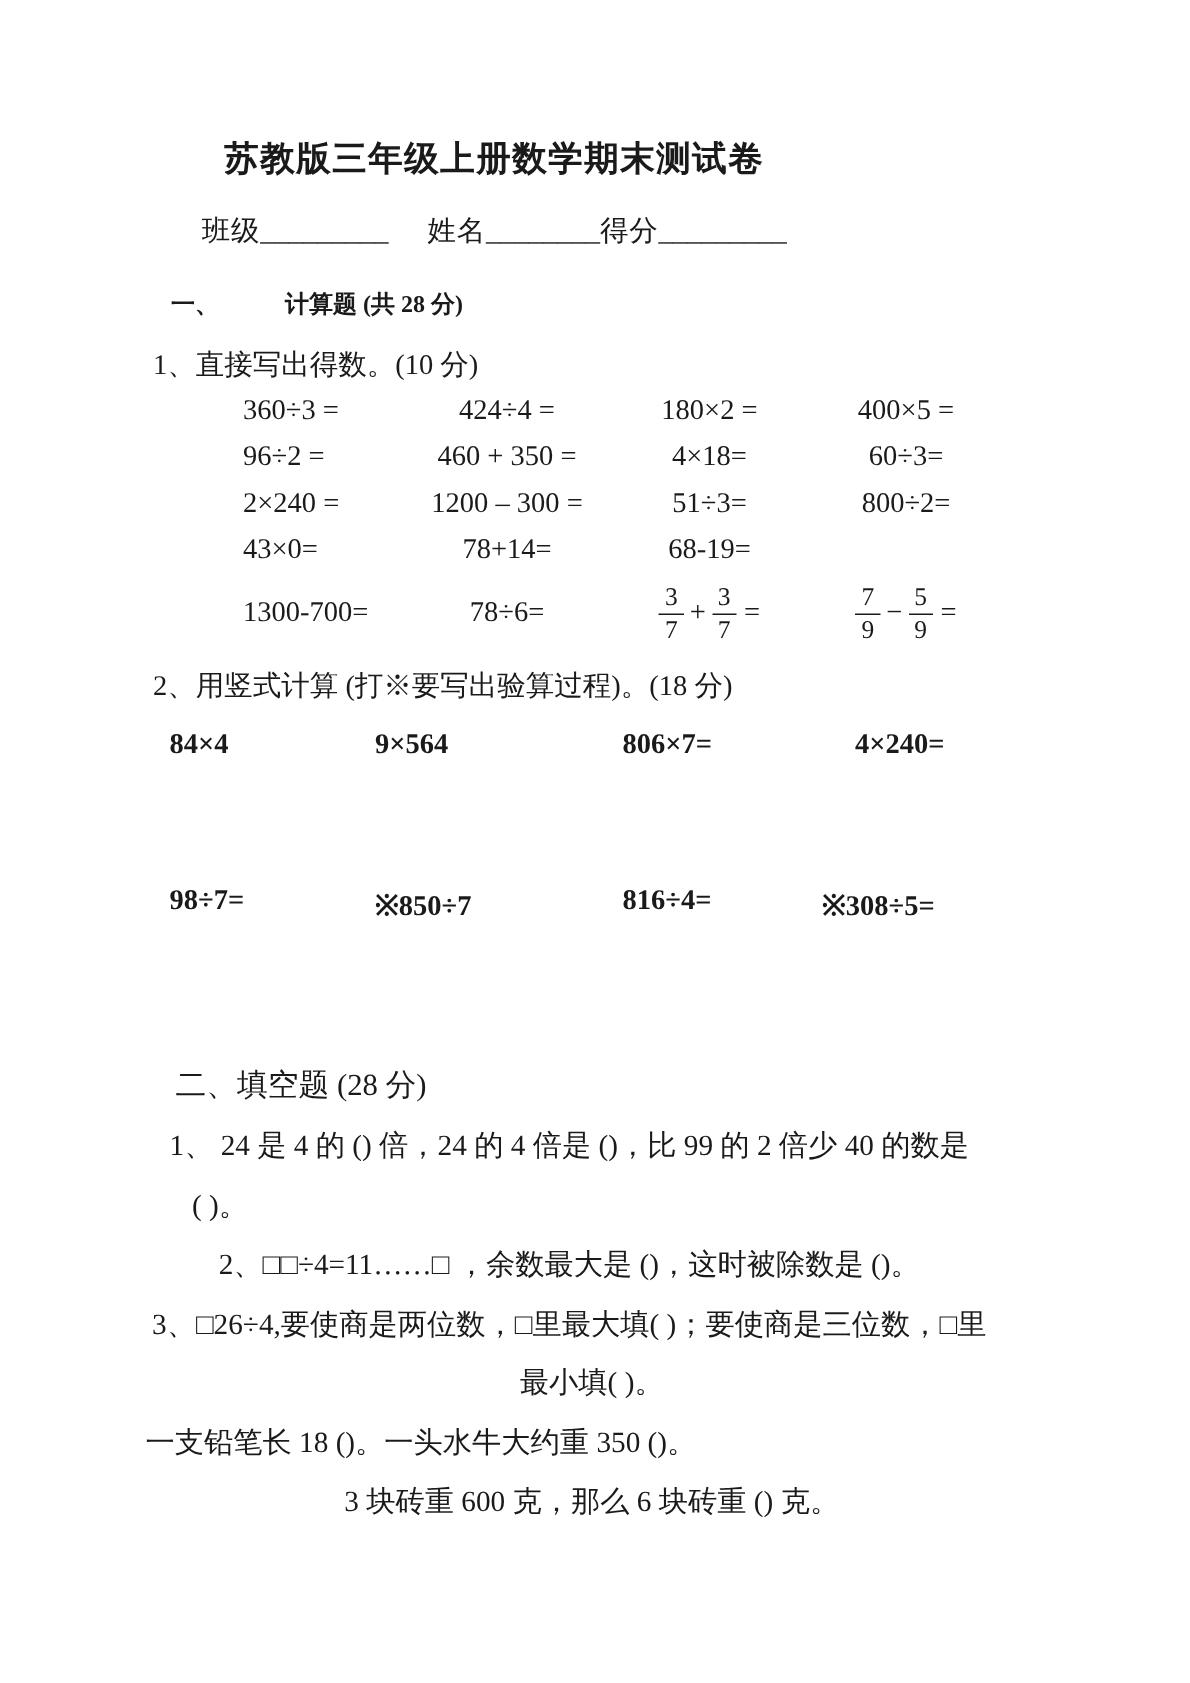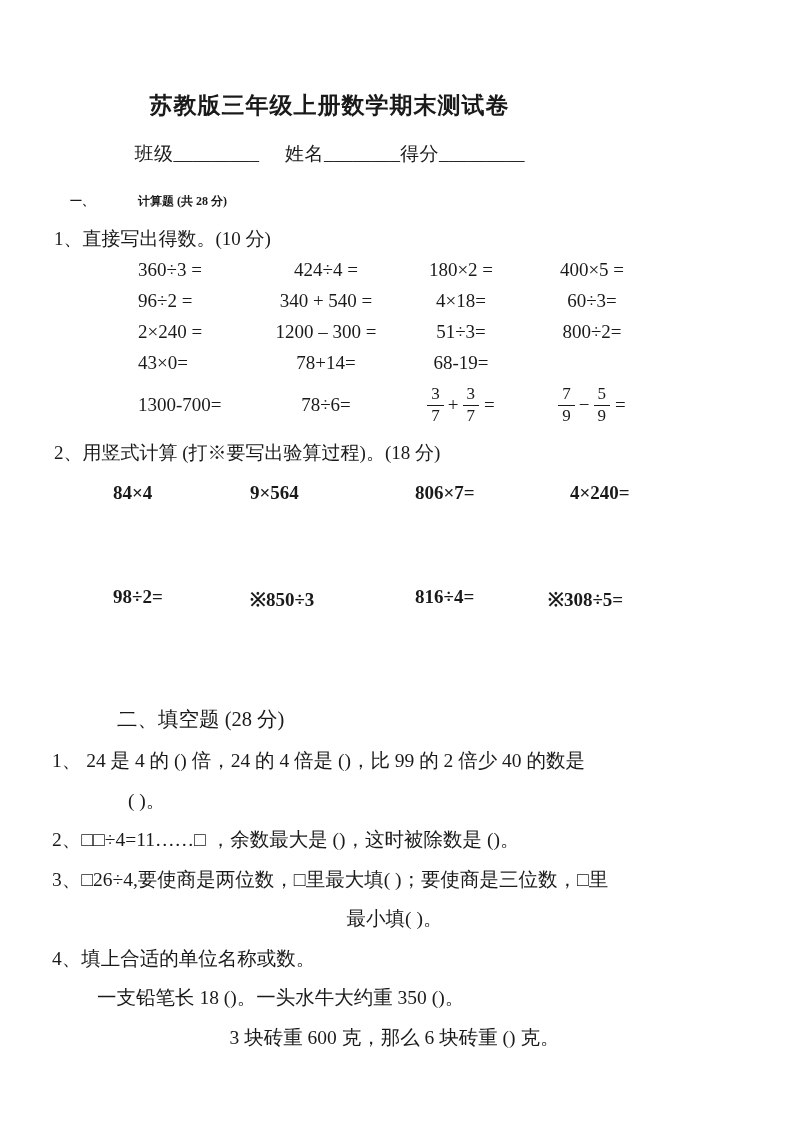--- a/index.html
+++ b/index.html
@@ -23,43 +23,43 @@
     margin-top:20px;
     text-align:center;
     font-size:19px;
     letter-spacing:0.5px;
     white-space:nowrap;
   }
   .blank{letter-spacing:0;}
   .gap-after{margin-right:26px;}
   .sec-heading{
     margin-top:26px;
-    margin-left:70px;
-    font-size:12px;
+    margin-left:114px;
+    font-size:16px;
   }
   .bold{font-weight:bold;}
   .hgap{margin-left:44px;}
   .q-label{
     margin-top:16px;
-    margin-left:54px;
+    margin-left:102px;
     font-size:19px;
   }
   
   .oral{
     margin-left:138px;
     margin-top:2px;
     width:520px;
     font-size:19px;
   }
   .orow{
     display:grid;
     grid-template-columns:118px 140px 130px 132px;
     line-height:31px;
   }
-  .oc{white-space:nowrap;}
+  .oc{white-space:nowrap;margin-left:24px;}
   .c1{text-align:left;}
   .c2,.c3,.c4{text-align:center;}
   .frow{
     height:54px;
     align-items:center;
     line-height:normal;
   }
   .fcell{
     display:flex;
     align-items:center;
@@ -94,21 +94,21 @@
     font-size:20.5px;
   }
   .fills{
     margin-top:8px;
     font-size:19.5px;
   }
   .fill-line{
     line-height:39.5px;
     white-space:nowrap;
   }
-  .ind-a{margin-left:52px;}
+  .ind-a{margin-left:100px;text-align:center;}
   .ind-b{margin-left:128px;}
   .ind-c{margin-left:130px;text-align:center;}
   .ind-d{margin-left:97px;}
 </style>
 </head>
 <body>
 
 <div class="page">
 
   <h1 class="title">苏教版三年级上册数学期末测试卷</h1>
@@ -125,21 +125,21 @@
 
   <div class="oral">
     <div class="orow">
       <div class="oc c1">360÷3 =</div>
       <div class="oc c2">424÷4 =</div>
       <div class="oc c3">180×2 =</div>
       <div class="oc c4">400×5 =</div>
     </div>
     <div class="orow">
       <div class="oc c1">96÷2 =</div>
-      <div class="oc c2">340 + 540 =</div>
+      <div class="oc c2">460 + 350 =</div>
       <div class="oc c3">4×18=</div>
       <div class="oc c4">60÷3=</div>
     </div>
     <div class="orow">
       <div class="oc c1">2×240 =</div>
       <div class="oc c2">1200 – 300 =</div>
       <div class="oc c3">51÷3=</div>
       <div class="oc c4">800÷2=</div>
     </div>
     <div class="orow">
@@ -180,32 +180,31 @@
   <div class="q-label" style="margin-top:8px;">2、用竖式计算 (打※要写出验算过程)。(18 分)</div>
 
   <div class="vrow vrow1">
     <div>84×4</div>
     <div>9×564</div>
     <div>806×7=</div>
     <div style="padding-left:22px;">4×240=</div>
   </div>
 
   <div class="vrow vrow2">
-    <div>98÷2=</div>
-    <div>※850÷3</div>
+    <div>98÷7=</div>
+    <div>※850÷7</div>
     <div>816÷4=</div>
     <div>※308÷5=</div>
   </div>
 
   <div class="sec2-heading">二、填空题 (28 分)</div>
 
   <div class="fills">
     <div class="fill-line ind-a">1、 24 是 4 的 () 倍，24 的 4 倍是 ()，比 99 的 2 倍少 40 的数是</div>
     <div class="fill-line ind-b">(        )。</div>
     <div class="fill-line ind-a">2、□□÷4=11……□ ，余数最大是 ()，这时被除数是 ()。</div>
     <div class="fill-line ind-a">3、□26÷4,要使商是两位数，□里最大填(      )；要使商是三位数，□里</div>
     <div class="fill-line ind-c">最小填(      )。</div>
-    <div class="fill-line ind-a">4、填上合适的单位名称或数。</div>
     <div class="fill-line ind-d">一支铅笔长 18 ()。一头水牛大约重 350 ()。</div>
     <div class="fill-line ind-c">3 块砖重 600 克，那么 6 块砖重 () 克。</div>
   </div>
 
 </div>
 
 </body></html>

